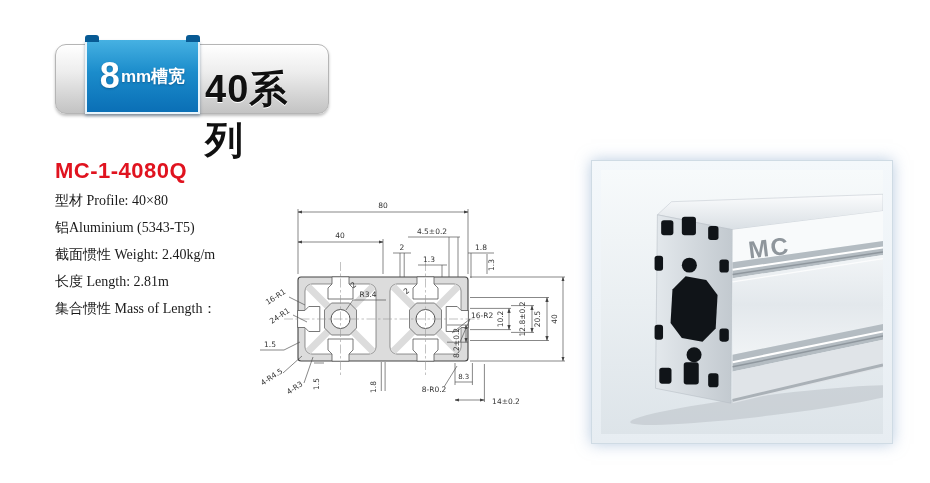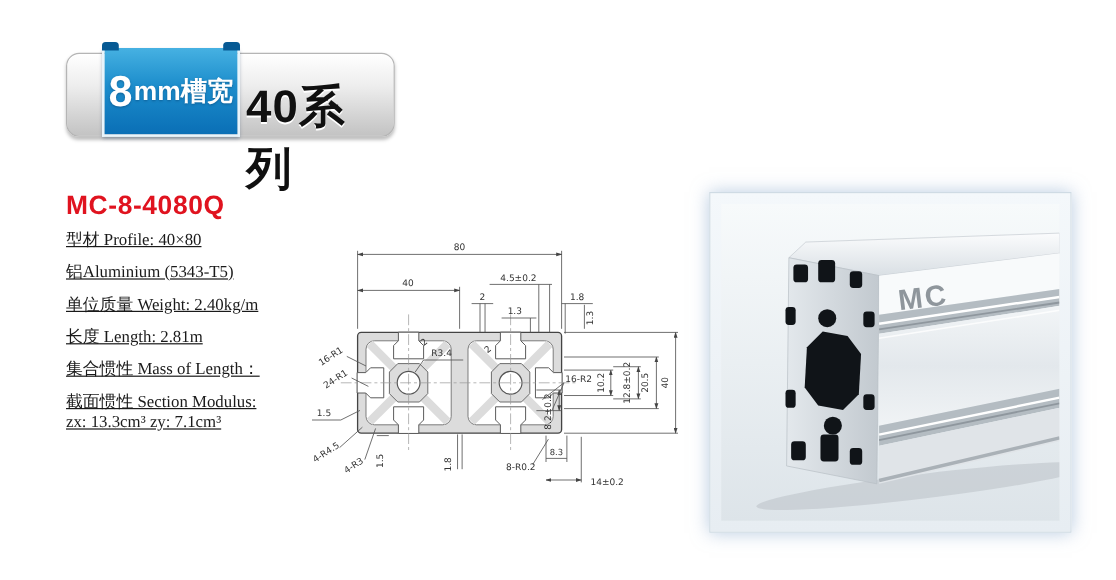--- a/index.html
+++ b/index.html
@@ -13,34 +13,34 @@
       border:1px solid #b5b5b5;box-shadow:0 2px 3px rgba(0,0,0,.25), inset 0 1px 0 #fff;}
   .ribbon{position:absolute;left:30px;top:-4px;width:111px;height:72px;
       background:linear-gradient(180deg,#46b1e2 0%,#1b8ccb 45%,#0a6fb6 100%);
       border:2px solid #e8f4fb;border-top:none;box-shadow:0 2px 3px rgba(0,40,80,.35);
       display:flex;align-items:center;justify-content:center;}
   .ribbon::before,.ribbon::after{content:"";position:absolute;top:-5px;width:14px;height:7px;
       background:#075a94;border-radius:3px 3px 0 0;}
   .ribbon::before{left:-2px;} .ribbon::after{right:-2px;}
   .ribbon-num{font-size:36px;font-weight:bold;color:#fff;line-height:1;
       text-shadow:0 1px 2px rgba(0,40,80,.4);}
-  .ribbon-unit{font-size:22px;font-weight:bold;color:#fff;margin-left:1px;
+  .ribbon-unit{font-size:17px;font-weight:bold;color:#fff;margin-left:1px;
       text-shadow:0 1px 2px rgba(0,40,80,.4);}
   .series{position:absolute;left:150px;top:0;width:118px;height:70px;
       display:flex;align-items:center;justify-content:center;
       font-size:38px;font-weight:900;color:#101010;letter-spacing:1px;
       text-shadow:0 1px 0 #fff;margin-top:36px;}
 
   
   .model-title{position:absolute;left:55px;top:158px;font-size:22px;font-weight:900;
       color:#e0131f;letter-spacing:.5px;}
   .specs{position:absolute;left:55px;top:192px;width:215px;
       font-family:"Liberation Serif","DejaVu Serif",serif;
       font-size:14px;color:#1a1a1a;line-height:17px;}
-  .spec-group{margin-bottom:10px;text-decoration:underline;}
+  .spec-group{margin-bottom:10px;}
   .spec-line{white-space:nowrap;}
 
   
   .drawing{position:absolute;left:256px;top:194px;width:325px;height:235px;}
   .drawing svg{width:100%;height:100%;}
   .dim-text{font-family:"DejaVu Sans","Liberation Sans",sans-serif;font-size:7.5px;fill:#333;}
 
   
   .photo-frame{position:absolute;left:591px;top:160px;width:302px;height:284px;
       border:1px solid #cfdbe4;background:linear-gradient(180deg,#f4f8fb 0%,#e7edf2 100%);
@@ -57,41 +57,37 @@
 
   <div class="badge">
     <div class="badge-body"></div>
     <div class="ribbon">
       <span class="ribbon-num">8</span>
       <span class="ribbon-unit">mm槽宽</span>
     </div>
     <div class="series">40系列</div>
   </div>
 
-  <div class="model-title">MC-8-4080Q</div>
+  <div class="model-title">MC-1-4080Q</div>
 
   <div class="specs">
     <div class="spec-group">
       <div class="spec-line">型材 Profile: 40×80</div>
     </div>
     <div class="spec-group">
       <div class="spec-line">铝Aluminium (5343-T5)</div>
     </div>
     <div class="spec-group">
-      <div class="spec-line">单位质量 Weight: 2.40kg/m</div>
+      <div class="spec-line">截面惯性 Weight: 2.40kg/m</div>
     </div>
     <div class="spec-group">
       <div class="spec-line">长度 Length: 2.81m</div>
     </div>
     <div class="spec-group">
       <div class="spec-line">集合惯性 Mass of Length：</div>
-    </div>
-    <div class="spec-group">
-      <div class="spec-line">截面惯性 Section Modulus:</div>
-      <div class="spec-line">zx: 13.3cm³  zy: 7.1cm³</div>
     </div>
   </div>
 
   <div class="drawing">
     <svg viewBox="0 0 325 235">
       <defs>
         <marker id="arr" viewBox="0 0 6 4" refX="5.5" refY="2" markerWidth="7" markerHeight="5" orient="auto-start-reverse">
           <path d="M0,0L6,2L0,4Z" fill="#444"></path>
         </marker>
         <g id="tslot">

